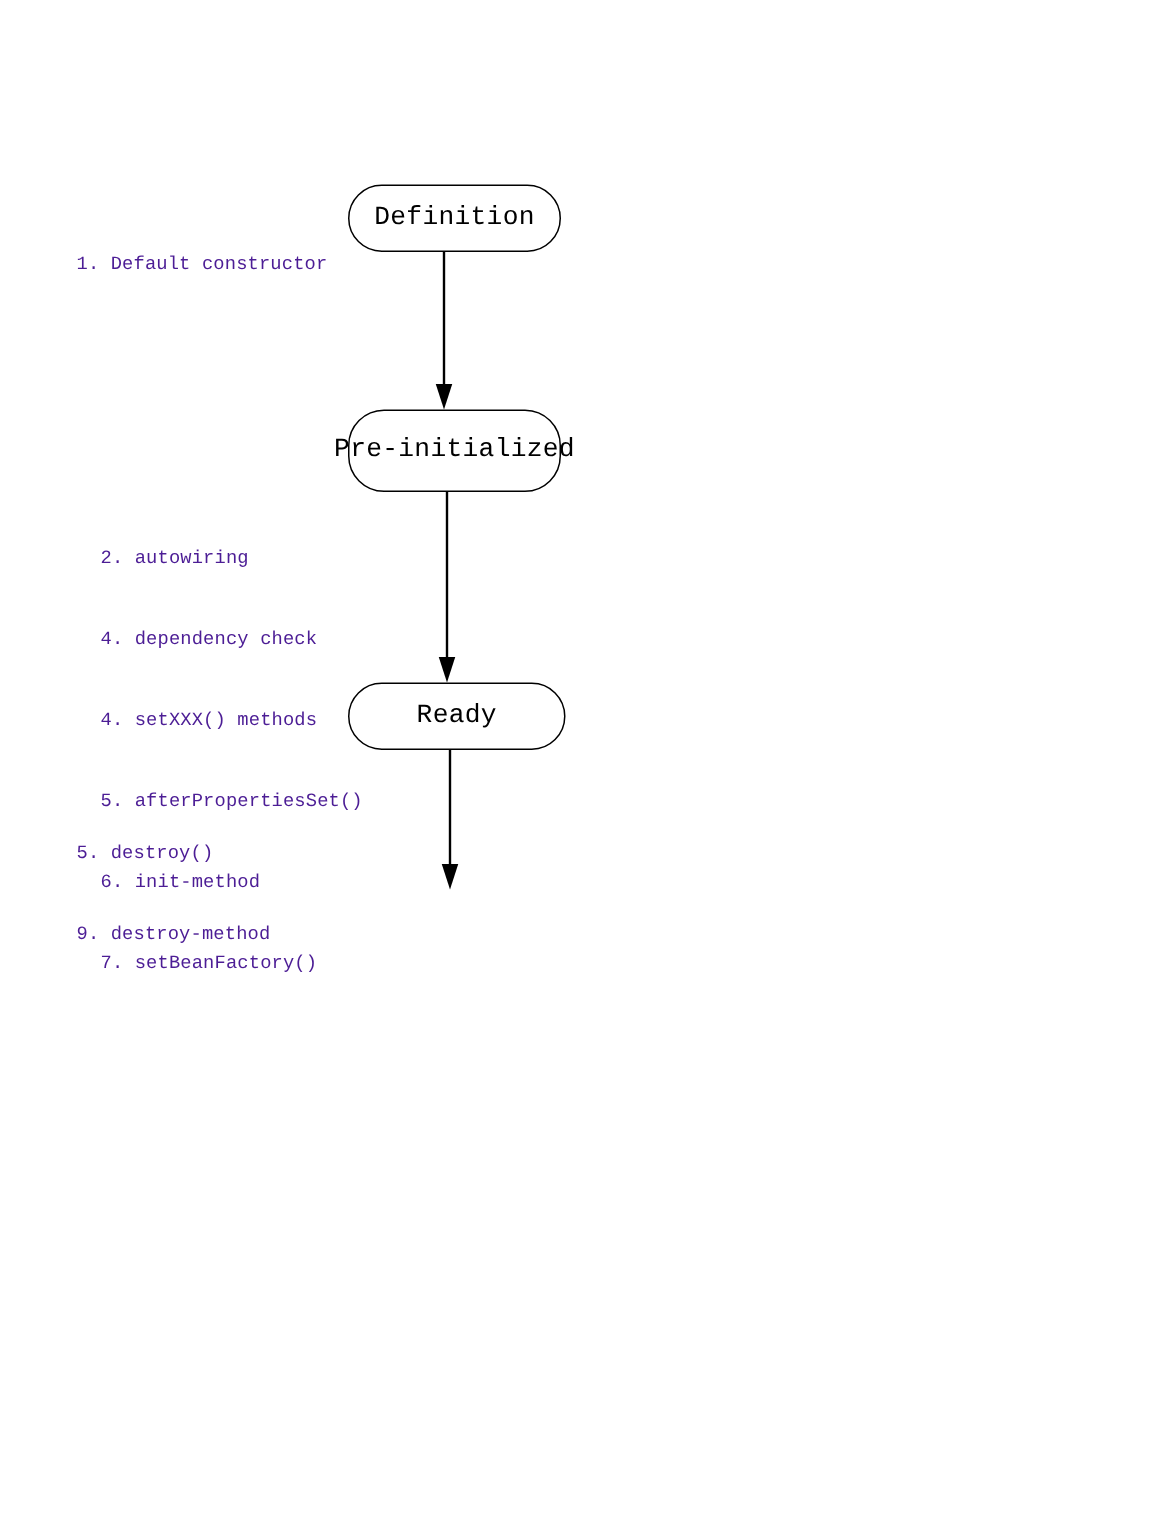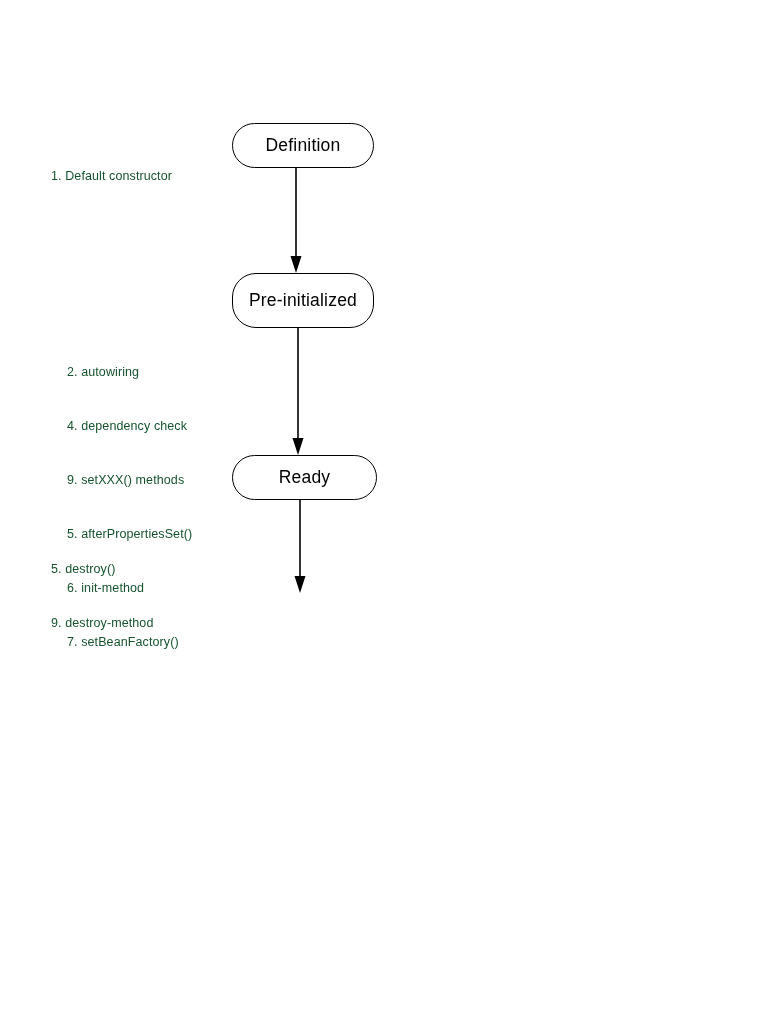--- a/index.html
+++ b/index.html
@@ -21,24 +21,24 @@
     position: absolute;
     left: 0;
     top: 0;
     width: 767px;
     height: 1023px;
   }
 
   
   .annotation {
     position: absolute;
-    font-family: Liberation Sans, sans-serif;
+    font-family: Liberation Mono, monospace;
     font-size: 12.5px;
     line-height: 18px;
-    color: #14532d;
+    color: #4c1d95;
     white-space: pre;
     letter-spacing: 0.1px;
   }
   .annotation .ann-line {
     display: block;
     white-space: pre;
   }
 
   #annotation-definition { left: 51px; top: 131px; }
   #annotation-initialization { left: 67px; top: 327px; }
@@ -50,21 +50,21 @@
     box-sizing: border-box;
     border: 1.3px solid #000000;
     background: #ffffff;
     border-radius: 24px;
     display: flex;
     align-items: center;
     justify-content: center;
     z-index: 3;
   }
   .node-label {
-    font-family: Liberation Sans, sans-serif;
+    font-family: Liberation Mono, monospace;
     font-size: 17.5px;
     color: #000000;
     white-space: nowrap;
     line-height: 1;
     letter-spacing: 0.2px;
   }
 
   #node-definition      { left: 232px; top: 123px; width: 142px; height: 45px; }
   #node-pre-initialized { left: 232px; top: 273px; width: 142px; height: 55px; }
   #node-ready           { left: 232px; top: 455px; width: 145px; height: 45px; justify-content: center; }
@@ -104,21 +104,21 @@
     </g>
   </svg>
 
   <div class="annotation" id="annotation-definition">
     <span class="ann-line">1. Default constructor</span>
   </div>
 
   <div class="annotation" id="annotation-initialization">
     <span class="ann-line">2. autowiring</span>
     <span class="ann-line">4. dependency check</span>
-    <span class="ann-line">9. setXXX() methods</span>
+    <span class="ann-line">4. setXXX() methods</span>
     <span class="ann-line">5. afterPropertiesSet()</span>
     <span class="ann-line">6. init-method</span>
     <span class="ann-line">7. setBeanFactory()</span>
   </div>
 
   <div class="annotation" id="annotation-destruction">
     <span class="ann-line">5. destroy()</span>
     <span class="ann-line">9. destroy-method</span>
   </div>
 

